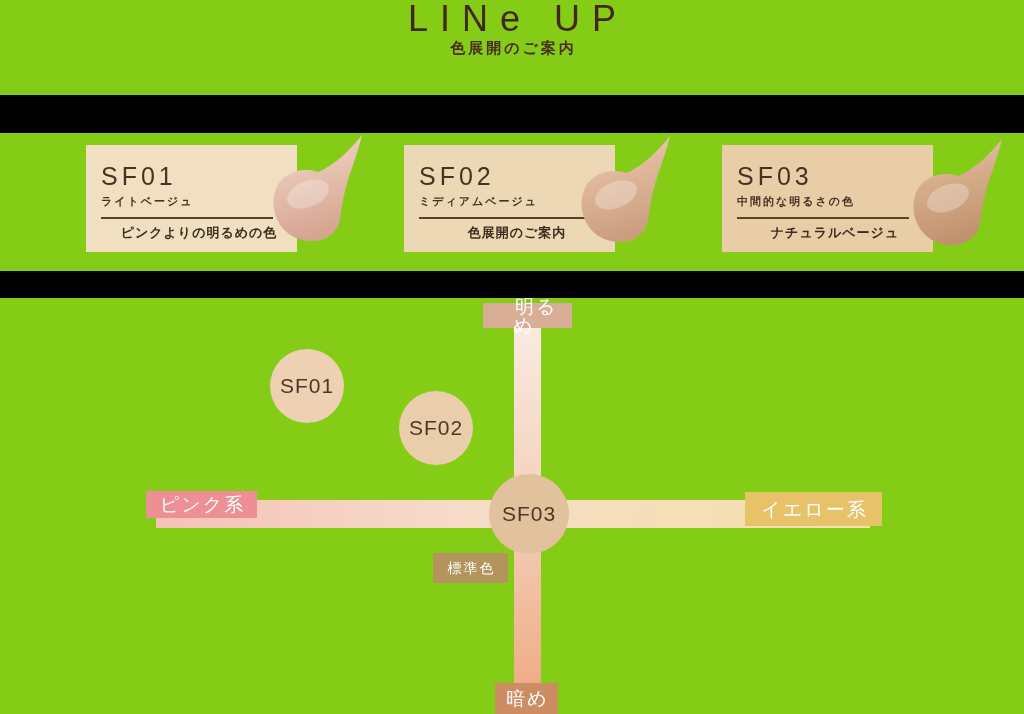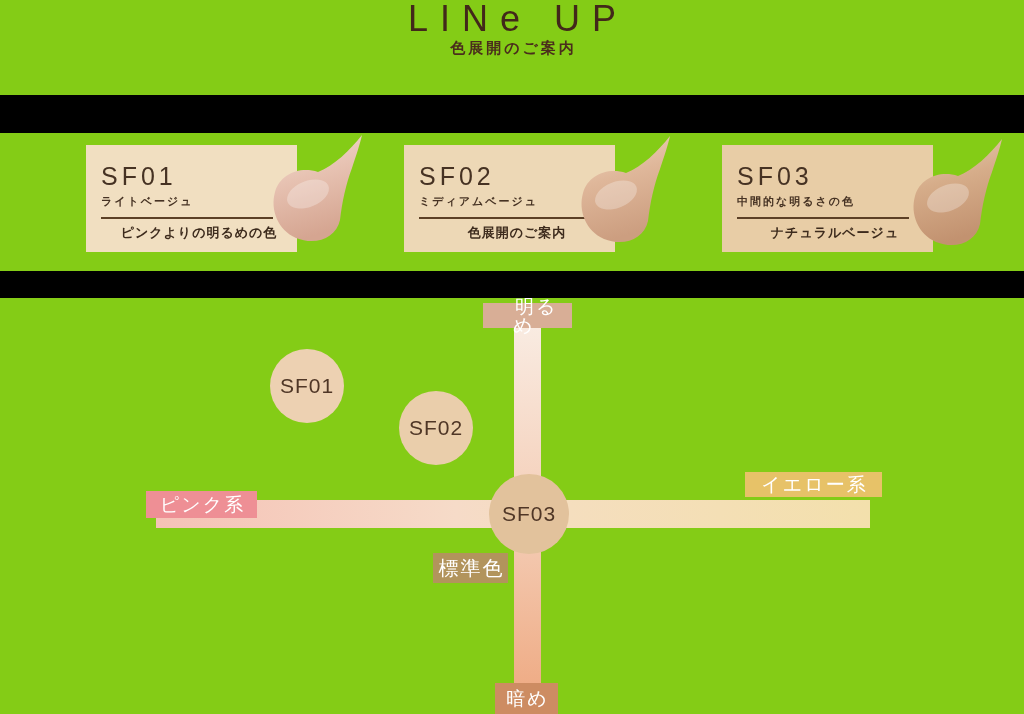--- a/index.html
+++ b/index.html
@@ -48,23 +48,23 @@
   .hbar {
     position:absolute; left:156px; top:500px; width:714px; height:28px; z-index:1;
     background:linear-gradient(to right,#f5c2b6 0%,#f6dbc8 42%,#f5debe 58%,#f3e0ac 100%);
   }
   .axis-label {
     position:absolute; z-index:3; display:flex; align-items:center; justify-content:center;
     color:#ffffff; font-size:19px; letter-spacing:2px; text-indent:2px; line-height:1;
   }
   .axis-top      { left:483px; top:303px; width:89px;  height:25px;padding-left:30px; }
   .axis-left     { left:146px; top:491px; width:111px; height:27px; }
-  .axis-right    { left:745px; top:472px; width:137px; height:25px; }
+  .axis-right    { left:745px; top:492px; width:137px; height:34px; }
   .axis-bottom   { left:495px; top:683px; width:63px;  height:31px;font-family:Liberation Serif, serif; }
-  .axis-standard { left:433px; top:553px; width:75px;  height:30px; font-size:20px; }
+  .axis-standard { left:433px; top:553px; width:75px;  height:30px; font-size:14px; }
   .shade-dot {
     position:absolute; z-index:2; border-radius:50%;
     display:flex; align-items:center; justify-content:center;
     color:#4f3626; font-size:21px; letter-spacing:1px;
   }
   .dot-1 { left:270px; top:349px; width:74px; height:74px; }
   .dot-2 { left:399px; top:391px; width:74px; height:74px; }
   .dot-3 { left:489px; top:474px; width:80px; height:80px; }
 </style>
 </head>

